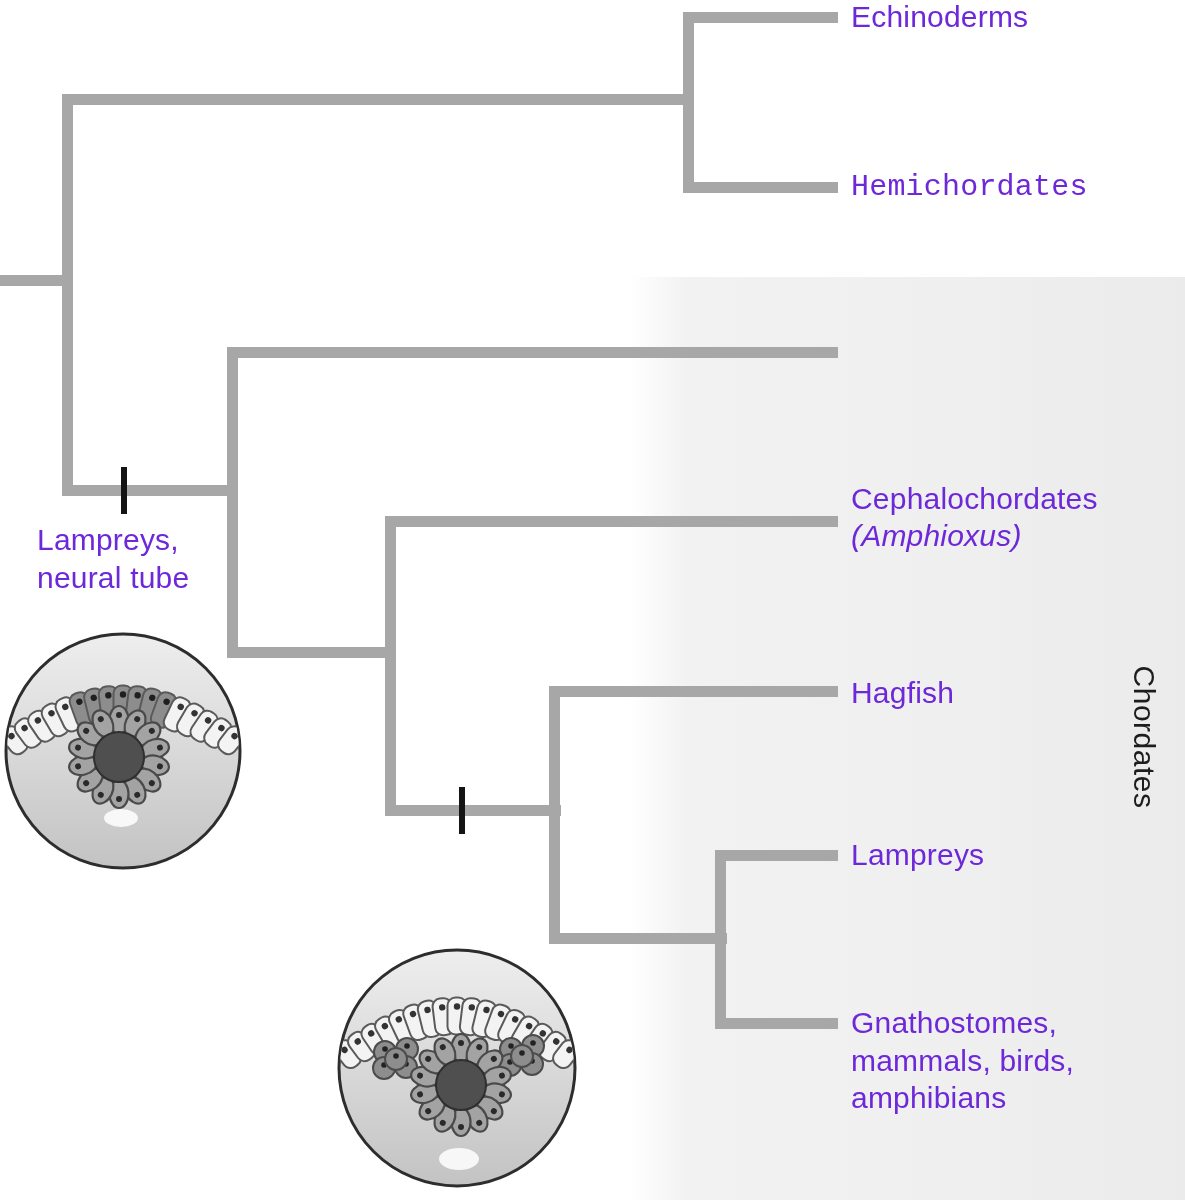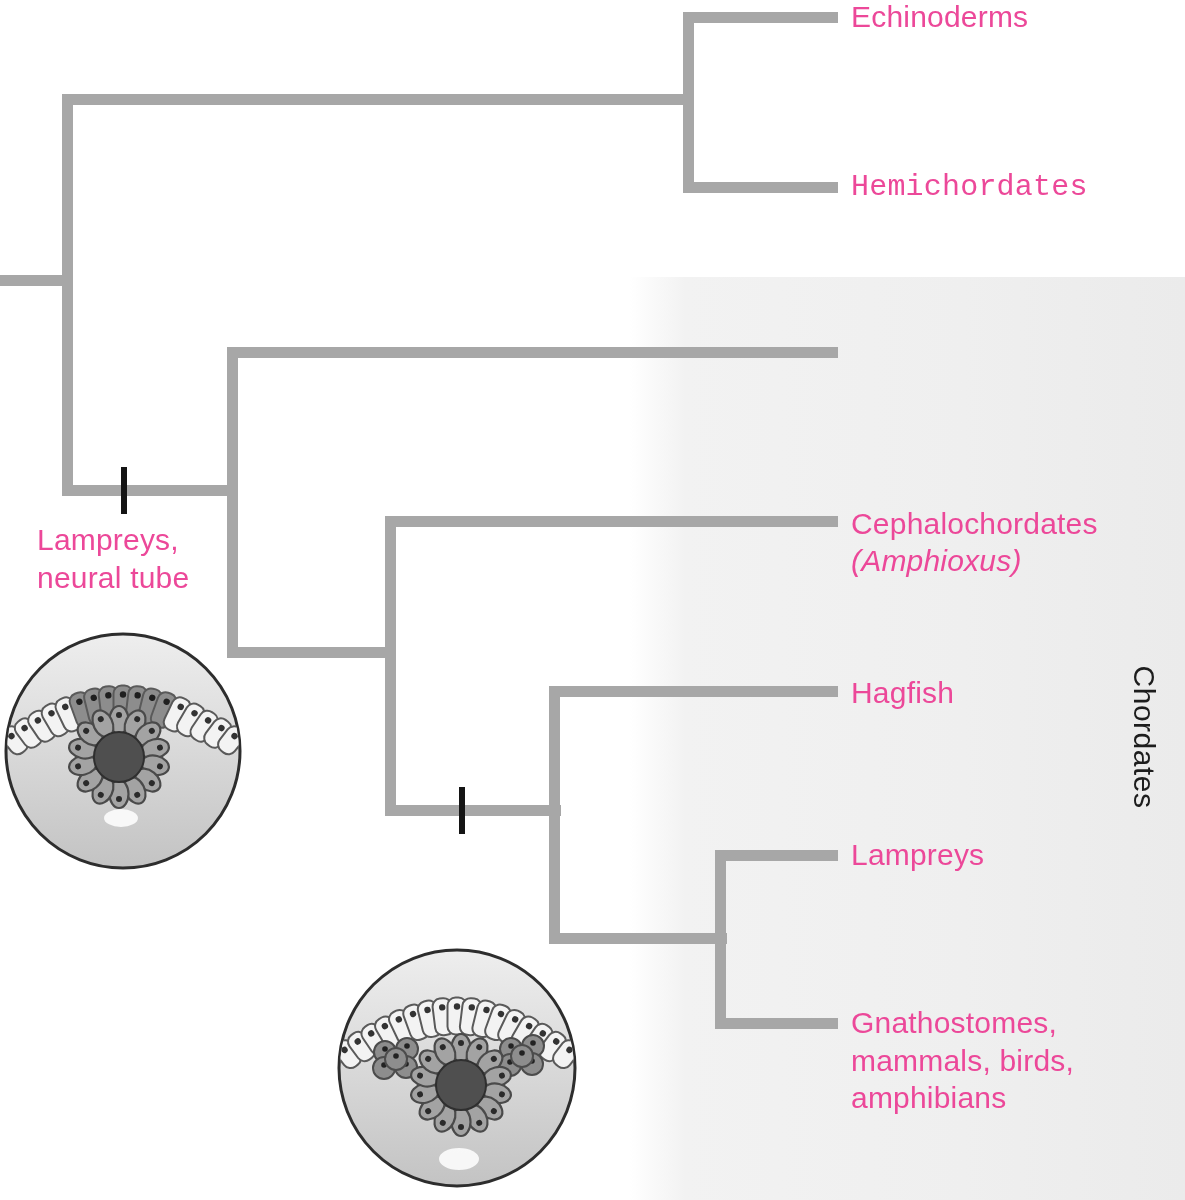--- a/index.html
+++ b/index.html
@@ -12,21 +12,21 @@
   }
   .panel{
     position:absolute;
     left:630px;top:277px;width:555px;height:923px;
     background:linear-gradient(90deg, rgba(242,242,242,0) 0px, rgba(242,242,242,1) 55px, #efefef 60%, #ebebeb 100%);
   }
   .line{position:absolute;background:#a7a7a7;}
   .tick{position:absolute;width:6px;height:47px;background:#141414;}
   .lbl{
     position:absolute;
-    color:#ec4899;
+    color:#6d28d9;
     font-size:30px;
     line-height:37px;
     white-space:nowrap;
     letter-spacing:0.2px;
   }
   .lbl .it{font-style:italic;}
   .lbl.center{text-align:center;}
   .chordates-label{
     position:absolute;
     left:1144px;top:737px;
@@ -64,21 +64,21 @@
 
   <div class="tick" style="left:121px;top:467px;"></div>
   <div class="tick" style="left:459px;top:787px;"></div>
 
   <div class="lbl" style="left:851px;top:-1px;line-height:36px;">
     <div>Echinoderms</div>
   </div>
   <div class="lbl" style="left:851px;top:169px;line-height:36px;font-family:Liberation Mono, monospace;">
     <div>Hemichordates</div>
   </div>
-  <div class="lbl" style="left:851px;top:505px;">
+  <div class="lbl" style="left:851px;top:480px;">
     <div>Cephalochordates</div>
     <div class="it">(Amphioxus)</div>
   </div>
   <div class="lbl" style="left:851px;top:675px;line-height:36px;">
     <div>Hagfish</div>
   </div>
   <div class="lbl" style="left:851px;top:837px;line-height:36px;">
     <div>Lampreys</div>
   </div>
   <div class="lbl" style="left:851px;top:1004px;line-height:37.5px;">

